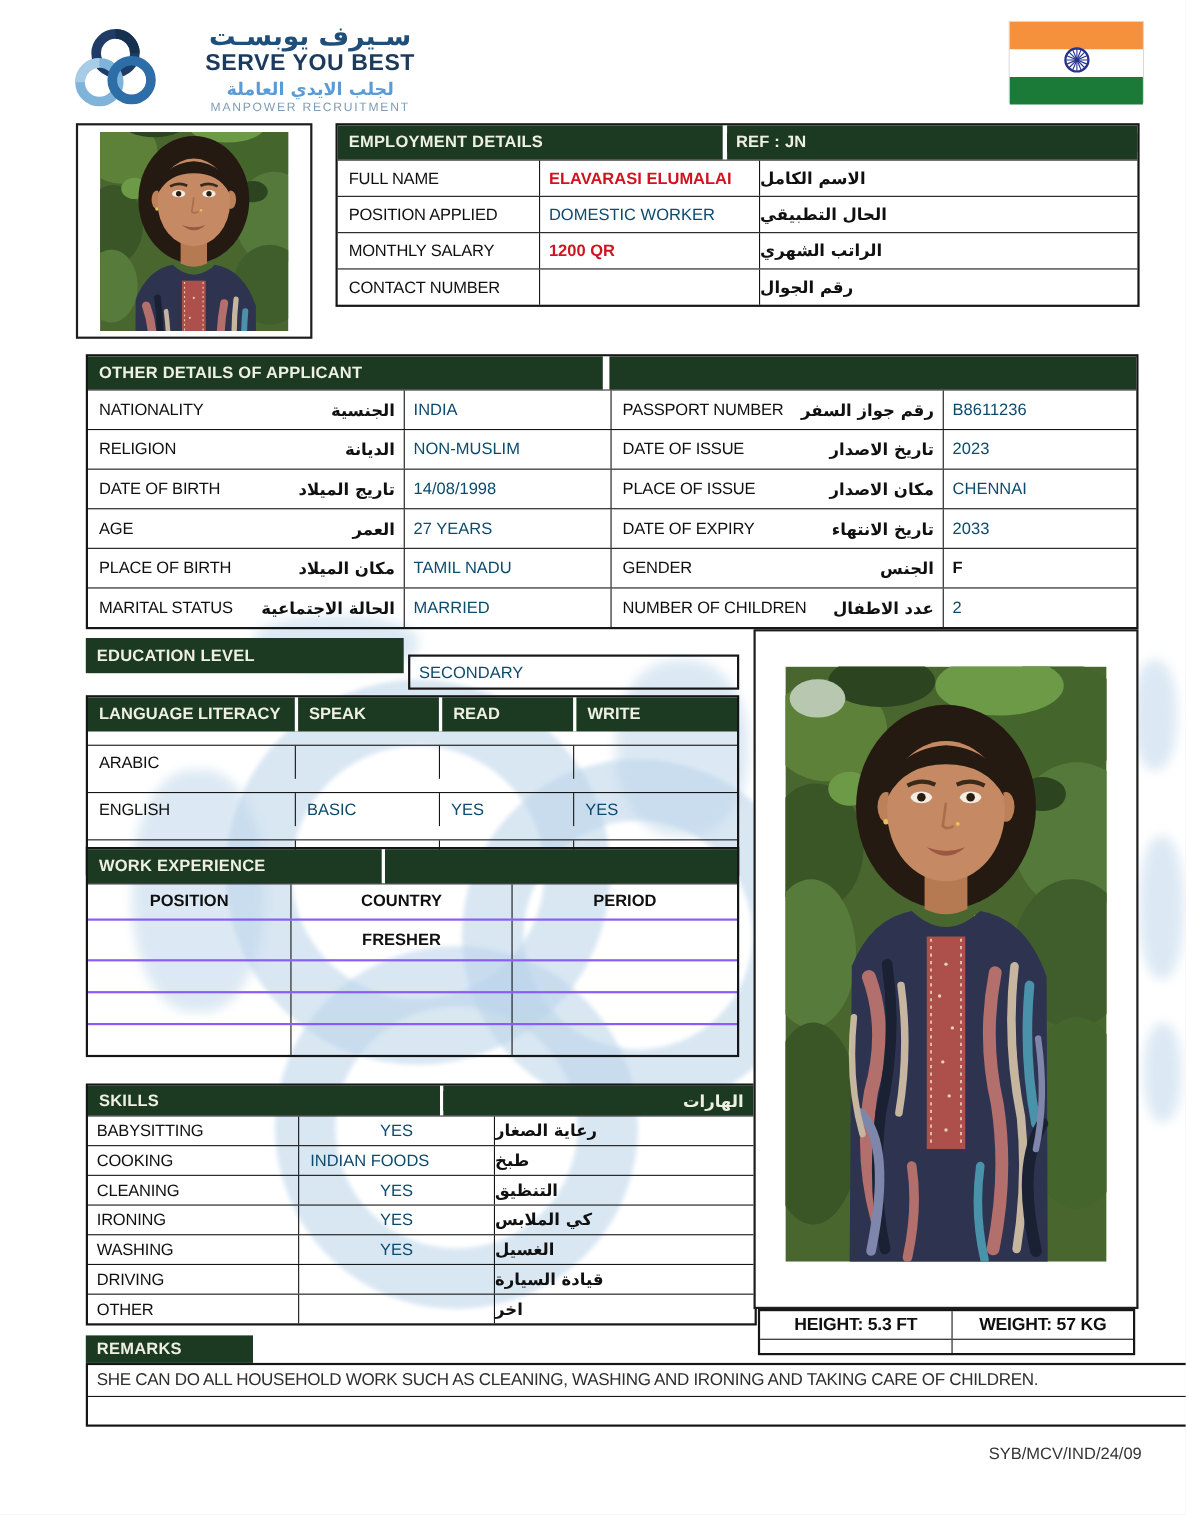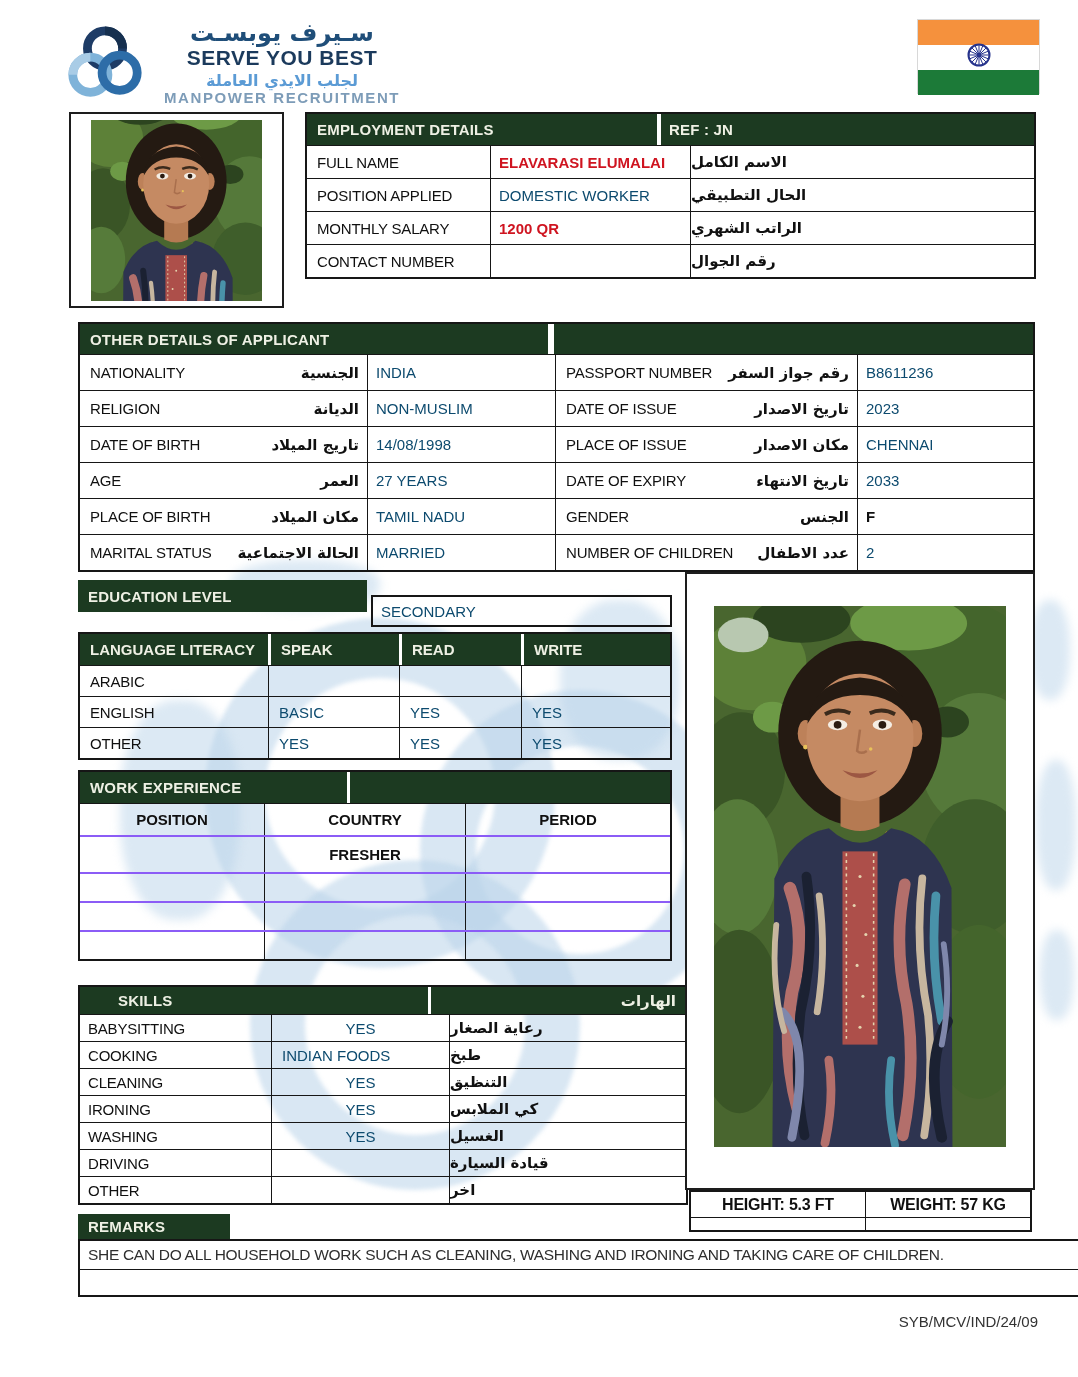--- a/index.html
+++ b/index.html
@@ -14,21 +14,21 @@
   .wm-blob{position:absolute;background:rgba(186,211,233,0.5);filter:blur(5px);border-radius:45%;}
 
   .layer{position:absolute;inset:0;z-index:2;}
 
   
   .logo-knot{left:64px;top:22px;width:82px;height:84px;}
   .logo-text{left:152px;top:20px;width:260px;text-align:center;}
   .logo-ar-title{font-family:"DejaVu Sans",sans-serif;direction:rtl;font-size:24px;font-weight:bold;color:#1f4e79;line-height:26px;}
   .logo-en-title{font-size:21px;font-weight:bold;color:#1b3a5c;letter-spacing:.5px;line-height:24px;}
   .logo-ar-sub{font-family:"DejaVu Sans",sans-serif;direction:rtl;font-size:16px;font-weight:bold;color:#5b9bd5;line-height:21px;}
-  .logo-en-sub{font-size:15px;font-weight:bold;color:#7d9cb8;letter-spacing:1.6px;line-height:14px;}
+  .logo-en-sub{font-size:11px;font-weight:normal;color:#7d9cb8;letter-spacing:1.6px;line-height:14px;}
 
   .flag{left:917px;top:19px;width:123px;height:75px;border:1px solid #d8d8d8;}
   .flag .stripe{height:25px;}
   .flag .chakra{position:absolute;left:50%;top:50%;transform:translate(-50%,-50%);}
 
   
   .banner{background:#1c3a21;color:#eef0e4;font-weight:bold;font-size:15px;
           display:flex;align-items:center;letter-spacing:.2px;}
   .banner .pad{padding-left:10px;}
   .gap{background:#ffffff;align-self:stretch;flex:none;}
@@ -64,40 +64,40 @@
 
   
   .edu-banner{left:78px;top:580px;width:289px;height:32px;}
   .edu-value{left:371px;top:595px;width:301px;height:32px;border:2px solid #161616;display:flex;align-items:center;padding-left:8px;background:transparent;}
 
   
   .lang{left:78px;top:632px;width:594px;border:2px solid #161616;}
   .lang-head{display:grid;grid-template-columns:188px 131px 122px 1fr;height:31px;background:#1c3a21;}
   .lang-head .cell{color:#eef0e4;font-weight:bold;font-size:15px;padding-left:10px;}
   .lang-head .cell + .cell{border-left:3px solid #ffffff;}
-  .lang-row{display:grid;grid-template-columns:188px 131px 122px 1fr;height:31px;border-top:1px solid #161616;}
+  .lang-row{display:grid;grid-template-columns:188px 131px 122px 1fr;height:31px;border-top:1px solid #161616;margin-top:12px;}
   .lang-row .cell{padding-left:10px;}
   .lang-row .cell + .cell{border-left:1px solid #161616;}
 
   
   .work{left:78px;top:770px;width:594px;border:2px solid #161616;}
   .work-banner{height:31px;}
   .work-banner .t{width:267px;flex:none;}
   .work-banner .r{flex:1;background:#1c3a21;}
   .work-head{display:grid;grid-template-columns:184px 201px 1fr;height:32px;border-top:1px solid #161616;}
   .work-head .cell{justify-content:center;font-weight:bold;font-size:15px;color:#101010;}
   .work-head .cell + .cell{border-left:1px solid #161616;}
   .work-row{display:grid;grid-template-columns:184px 201px 1fr;border-top:2px solid #8b5cf6;}
   .work-row .cell{justify-content:center;font-weight:bold;font-size:15px;color:#101010;}
   .work-row .cell + .cell{border-left:1px solid #161616;}
   .work-row.r1{height:37px;} .work-row.rn{height:29px;}
 
   
   .skills{left:78px;top:985px;width:610px;border:2px solid #161616;}
-  .skills-banner{height:27px;padding-left:28px;}
+  .skills-banner{height:27px;}
   .skills-banner .t{width:320px;flex:none;}
   .skills-banner .r{flex:1;background:#1c3a21;display:flex;align-items:center;justify-content:flex-end;padding-right:10px;}
   .skills-banner .r .ar{color:#eef0e4;}
   .skills-row{display:grid;grid-template-columns:191px 178px 1fr;height:27px;border-top:1px solid #161616;}
   .skills-row .c1{padding-left:8px;}
   .skills-row .c2{border-left:1px solid #161616;justify-content:center;}
   .skills-row .c3{border-left:1px solid #161616;justify-content:flex-end;padding-right:10px;}
   .skills-row.cooking .c2{justify-content:flex-start;padding-left:10px;}
 
   

